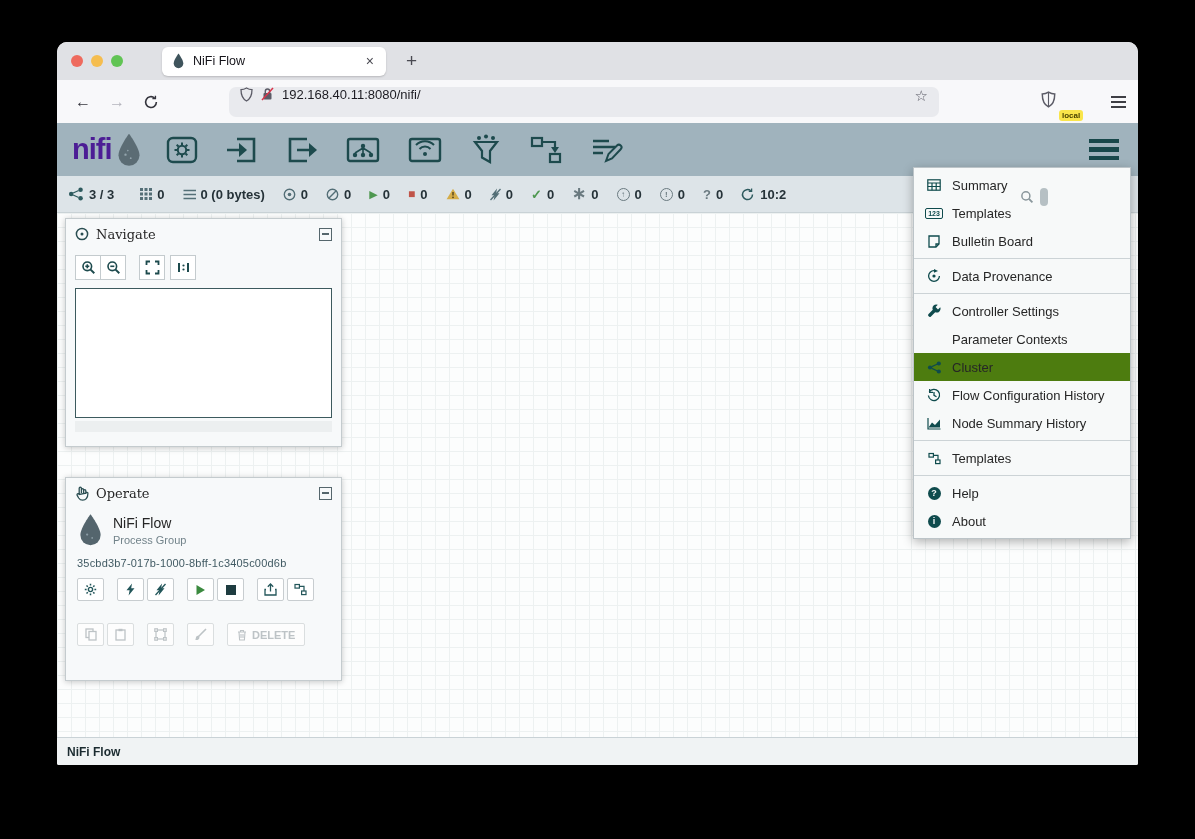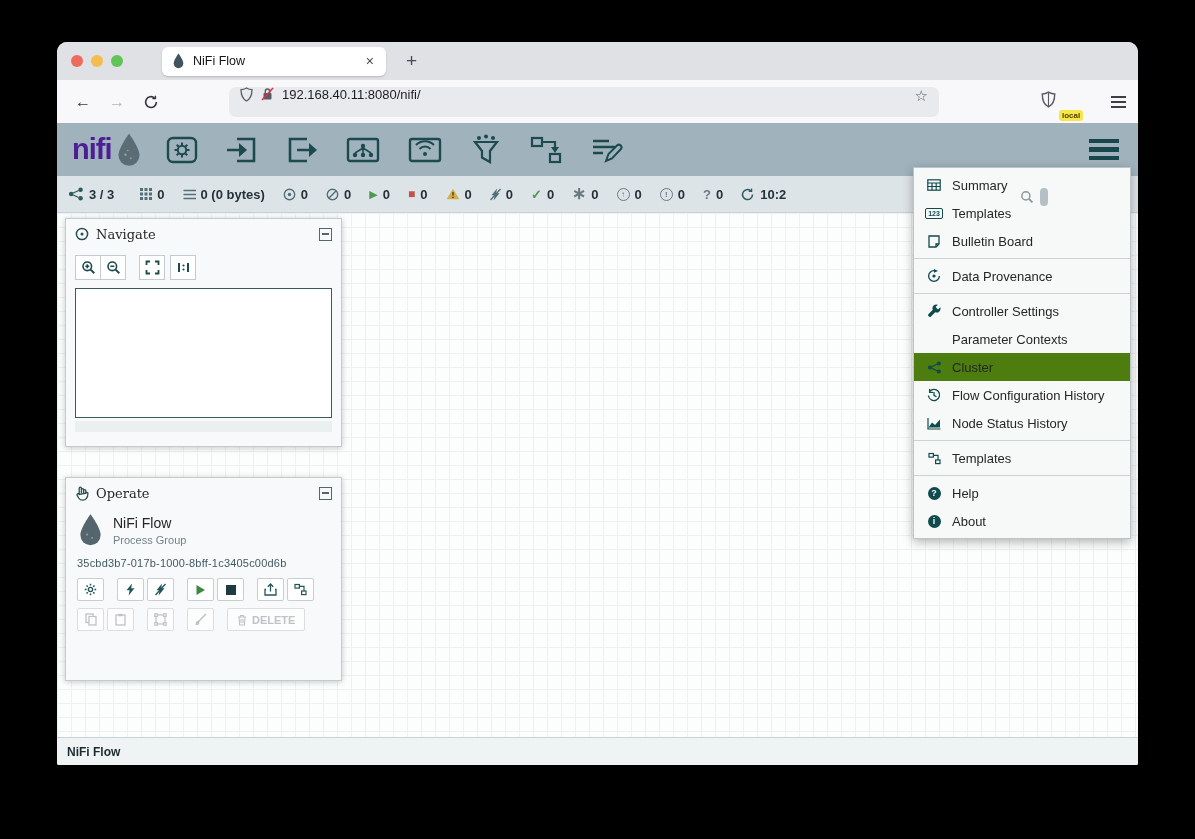--- a/index.html
+++ b/index.html
@@ -89,21 +89,21 @@
   .sp12 { width:13px; } .sp5 { width:5px; }
   .minimap { margin:8px 9px 0; height:130px; background:#fff; border:1px solid #3c5a5e; }
   .birdeye { margin:3px 9px 0; height:11px; background:#eceff0; }
 
   #operate { top:264px; height:204px; }
   .opbody { padding:5px 11px 0; }
   .oprow1 { display:flex; align-items:center; gap:9px; }
   .opname { font-size:14px; color:#262626; }
   .optype { font-size:11px; color:#72838a; margin-top:3px; }
   .opid { font-size:11px; color:#415a63; margin:10px 0 9px; letter-spacing:.2px; }
-  .obrow { display:flex; margin-bottom:7px; }
+  .obrow { display:flex; margin-bottom:22px; }
   .og { display:flex; margin-right:13px; }
   .og:last-child { margin-right:0; }
   .og .obtn + .obtn { margin-left:3px; }
   .obtn { width:27px; height:23px; background:#fff; border:1px solid #c8cdd0; border-radius:2px;
           display:flex; align-items:center; justify-content:center; color:#23565a; }
   .obtn.play { color:#3b8a3f; } .obtn.stop { color:#1e3c40; }
   .obtn.disabled, .odel.disabled { border-color:#dadedf; color:#bdc3c6; background:#fdfdfd; }
   .odel { height:23px; background:#fff; border:1px solid #c8cdd0; border-radius:2px; display:flex;
           align-items:center; gap:5px; padding:0 9px; font-size:11px; font-weight:bold; }
 
@@ -683,21 +683,21 @@
         </span>
         <span>Flow Configuration History</span>
       </div>
       <div class="mitem">
         <span class="micon">
           <svg width="14" height="13" viewBox="0 0 14 13">
               <path d="M1 1 V12 H13.5" stroke="currentColor" stroke-width="1.2" fill="none"></path>
               <path d="M1.5 10.5 L5 5.5 L8 8 L13 2.5 V10.5 Z" fill="currentColor"></path>
             </svg>
         </span>
-        <span>Node Status History</span>
+        <span>Node Summary History</span>
       </div>
       <div class="msep"></div>
       <div class="mitem">
         <span class="micon">
           <svg width="13" height="13" viewBox="0 0 13 13" fill="none" stroke="currentColor" stroke-width="1.2">
               <rect x="1" y="1.5" width="4.4" height="3.6"></rect>
               <rect x="7.6" y="8" width="4.4" height="3.6"></rect>
               <path d="M5.4 3.3 H10 V8"></path>
             </svg>
         </span>

